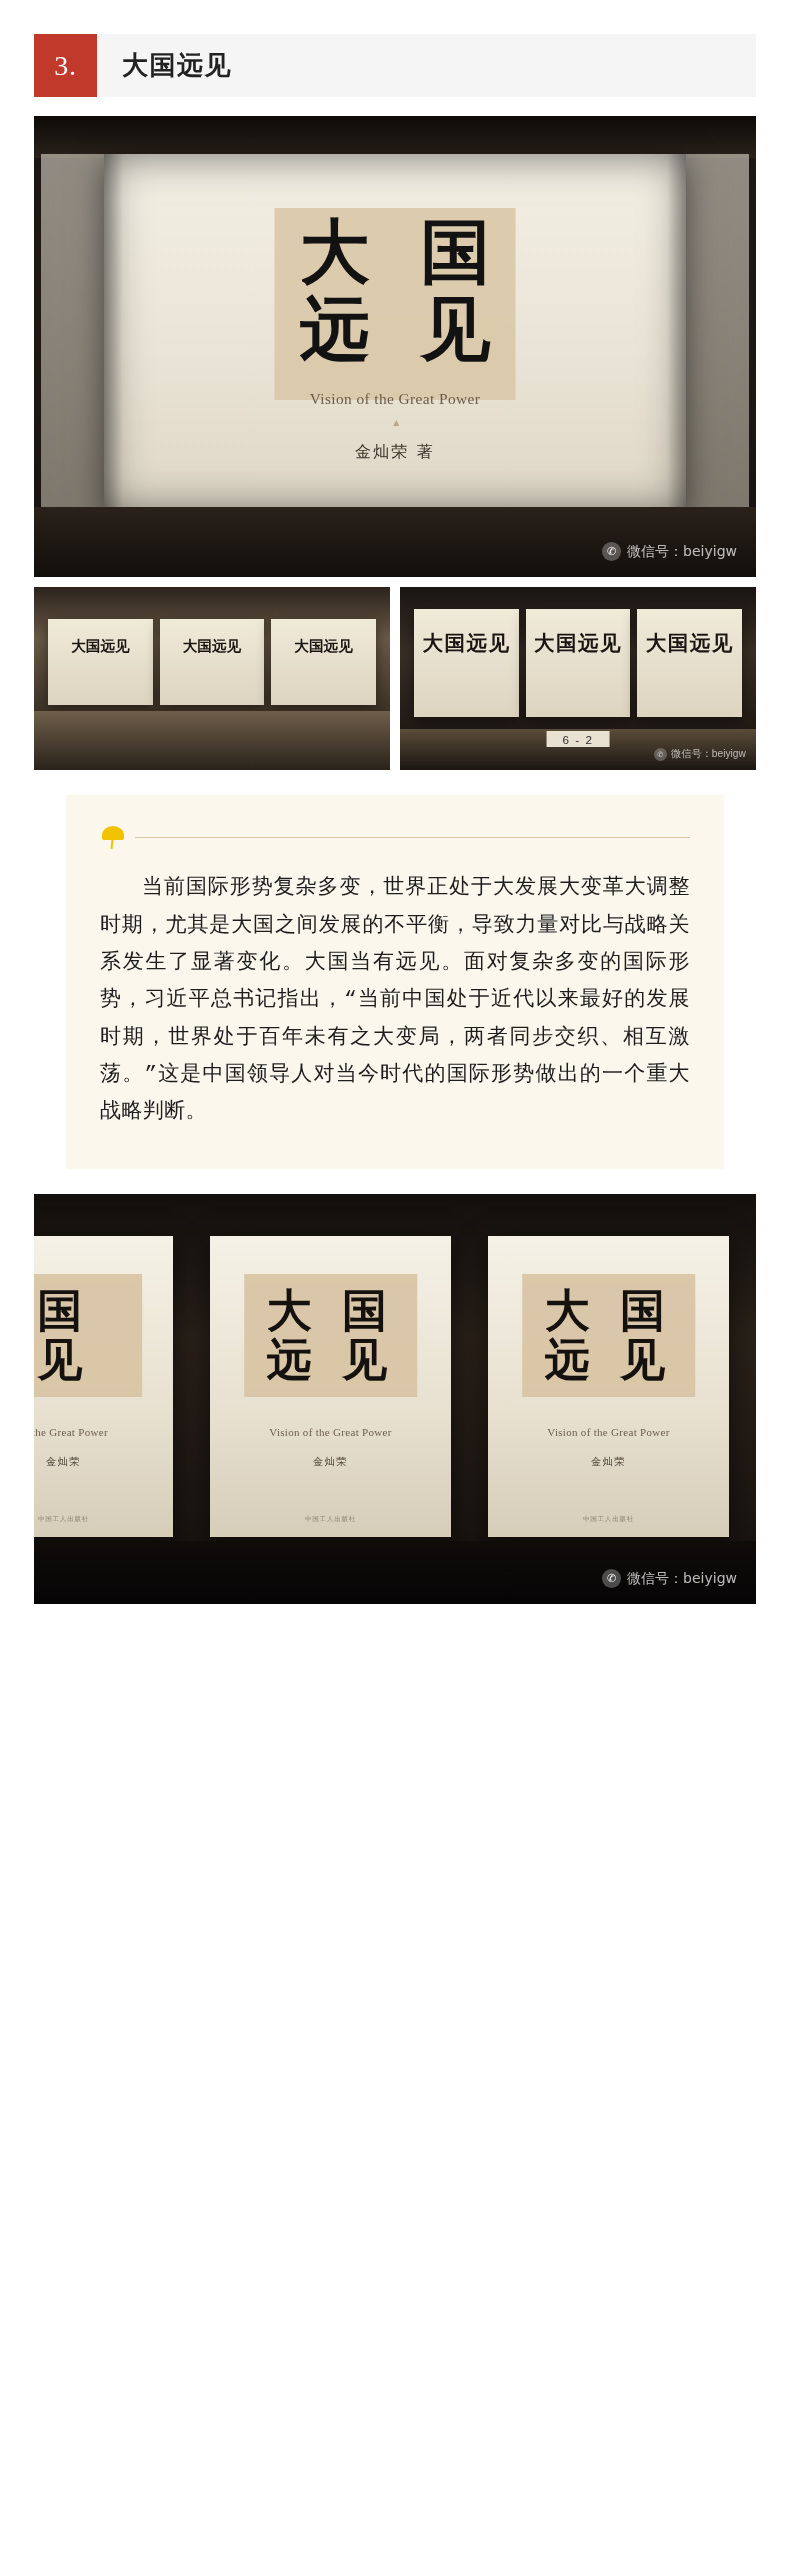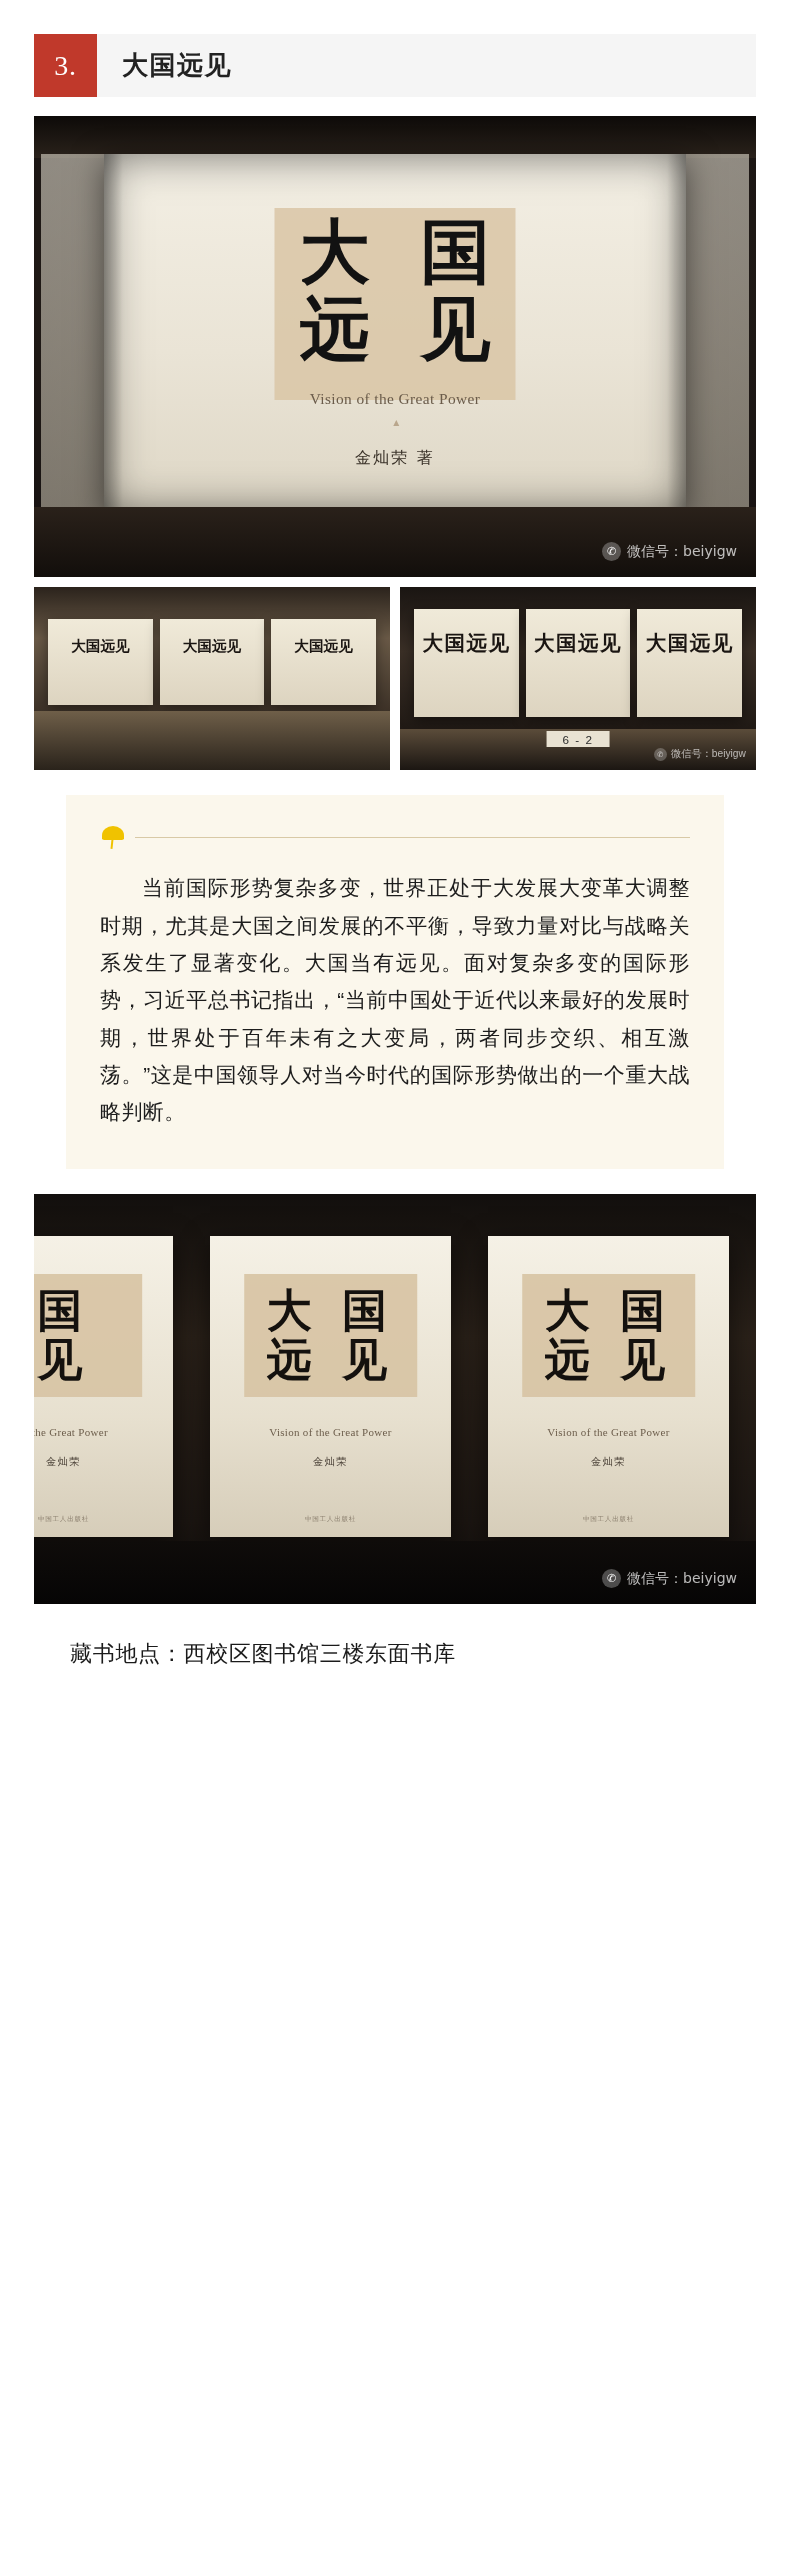--- a/index.html
+++ b/index.html
@@ -140,21 +140,21 @@
   }
   .cover-rule {
     position: relative;
     width: 7.3px; height: 7.3px;
     margin: 8.8px auto 0 auto;
     color: #b9a68c;
     font-size: 10.2px;
   }
   .cover-author {
     position: relative;
-    margin-top: 24px;
+    margin-top: 18px;
     font-family: "DejaVu Serif", serif;
     font-size: 16px;
     color: #3a3229;
     letter-spacing: 2.2px;
   }
   .wm {
     position: absolute;
     right: 19px;
     bottom: 16px;
     display: flex;
@@ -275,21 +275,21 @@
     position:absolute; left:11px; top:14.6px;
     width: 2.2px; height: 10.2px; background:#f0c200;
     transform: rotate(6deg);
   }
   .card-rule {
     flex: 1;
     height: 0.7px;
     background: #d8c9a6;
   }
   .para {
-    font-family: Liberation Sans, sans-serif;
+    font-family: Liberation Mono, monospace;
     font-size: 21px;
     line-height: 1.78;
     color: #1d1d1d;
     text-align: justify;
     text-indent: 2em;
     margin: 0 0 4.4px 0;
     letter-spacing: 0.4px;
   }
 
   
@@ -468,19 +468,16 @@
     </div>
 
     <div class="wshelf"></div>
     <div class="wm">
       <span class="wm-dot">✆</span>
       <span>微信号：beiyigw</span>
     </div>
   </div>
 
   <div class="meta">
-    <div class="meta-line">
-      <span>藏书地点：</span><span>西校区图书馆三楼东面书库</span>
-    </div>
   </div>
 
 </div>
 
 
 </body></html>

